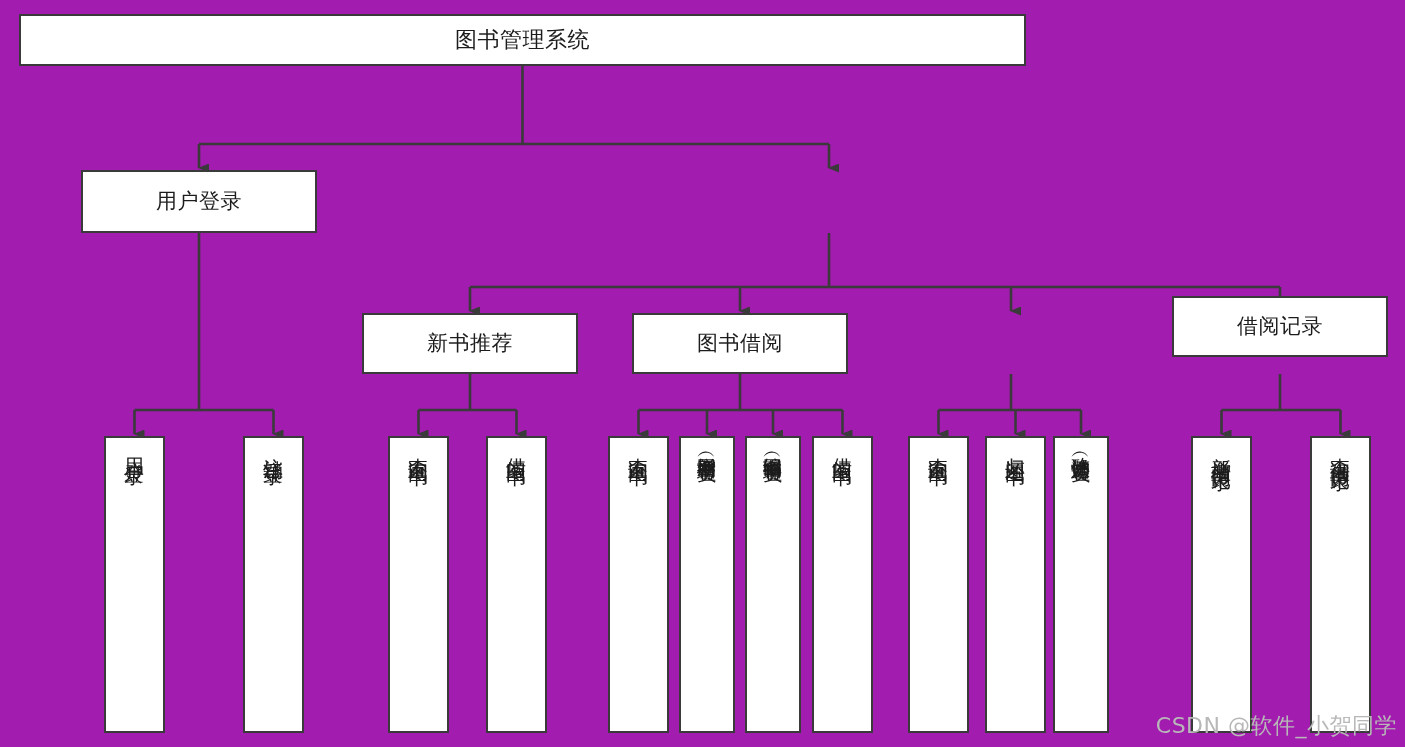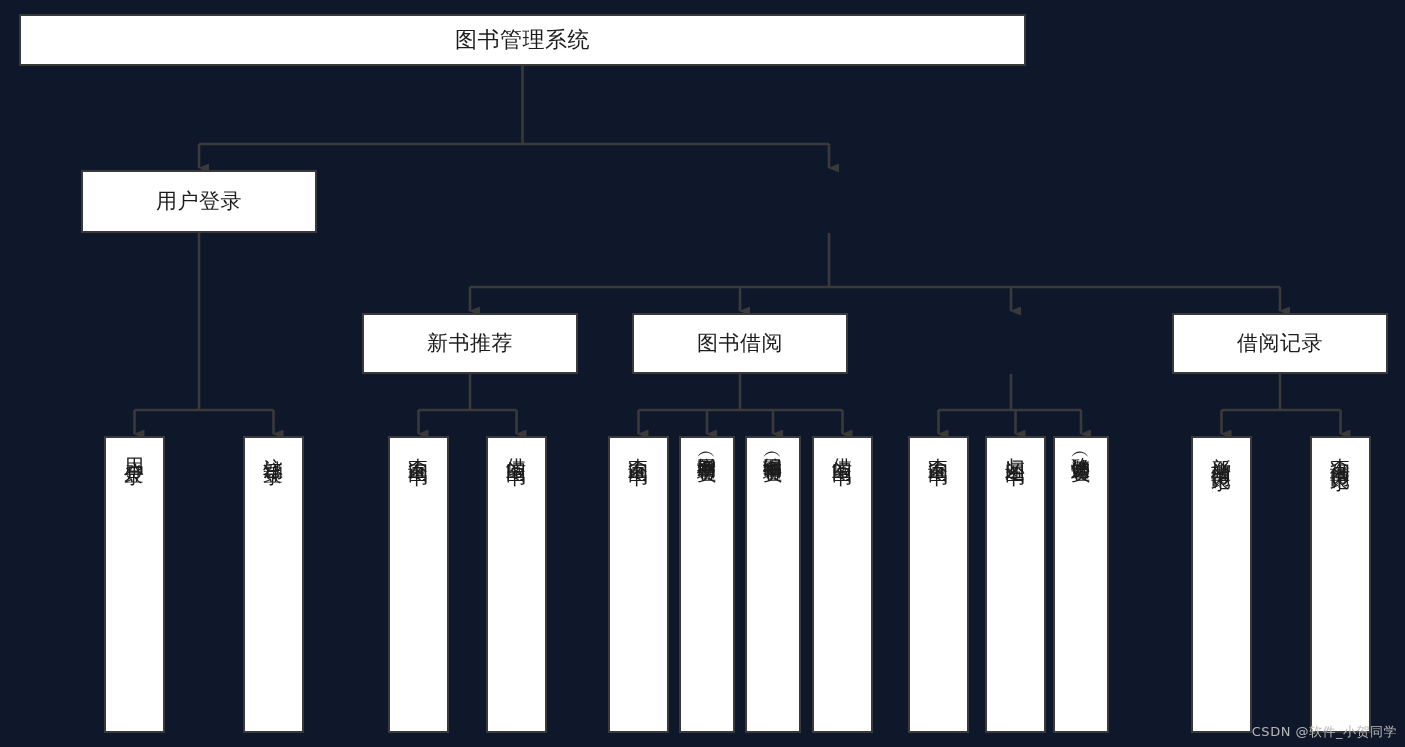--- a/index.html
+++ b/index.html
@@ -4,21 +4,21 @@
 <style>
   html,body{margin:0;padding:0;background:#ffffff;}
   body{
     font-family:"DejaVu Sans","Liberation Sans",sans-serif;
     -webkit-font-smoothing:antialiased;
   }
   #canvas{
     position:relative;
     width:1405px;
     height:747px;
-    background:#0f172a;
+    background:#a21caf;
     overflow:hidden;
   }
   svg#wires{
     position:absolute;
     left:0;top:0;
     width:1405px;height:747px;
     pointer-events:none;
   }
   .node{
     position:absolute;
@@ -52,21 +52,21 @@
     letter-spacing:3px;
     line-height:1.0;
     white-space:nowrap;
     transform:none;
   }
   .node.leaf.tall-text .label{letter-spacing:1px;font-size:19px;}
   #watermark{
     position:absolute;
     right:8px;
     bottom:6px;
-    font-size:13px;
+    font-size:22px;
     color:#b8b8b8;
     white-space:nowrap;
     letter-spacing:0.5px;
     pointer-events:none;
   }
 </style>
 </head>
 <body>
 
 <div id="canvas">
@@ -114,21 +114,21 @@
   <div class="node lvl2" style="left: 81px; top: 170px; width: 236px; height: 63px;">
     <span class="label">用户登录</span>
   </div>
 
   <div class="node lvl3" style="left: 362px; top: 313px; width: 216px; height: 61px;">
     <span class="label">新书推荐</span>
   </div>
   <div class="node lvl3" style="left: 632px; top: 313px; width: 216px; height: 61px;">
     <span class="label">图书借阅</span>
   </div>
-  <div class="node lvl3" style="left: 1172px; top: 313px; width: 216px; height: 61px;">
+  <div class="node lvl3" style="left: 1172px; top: 296px; width: 216px; height: 61px;">
     <span class="label">借阅记录</span>
   </div>
 
   <div class="node leaf" style="left: 104px; top: 436px; width: 61px; height: 297px;">
     <span class="label">用户登录</span>
   </div>
   <div class="node leaf" style="left: 243px; top: 436px; width: 61px; height: 297px;">
     <span class="label">注销登录</span>
   </div>
   <div class="node leaf" style="left: 388px; top: 436px; width: 61px; height: 297px;">

